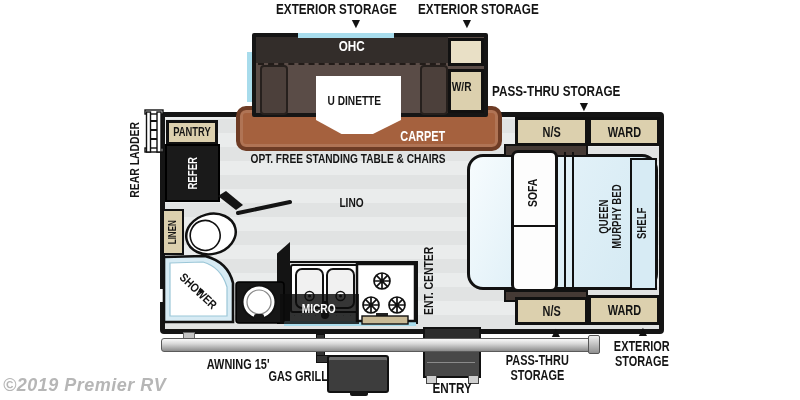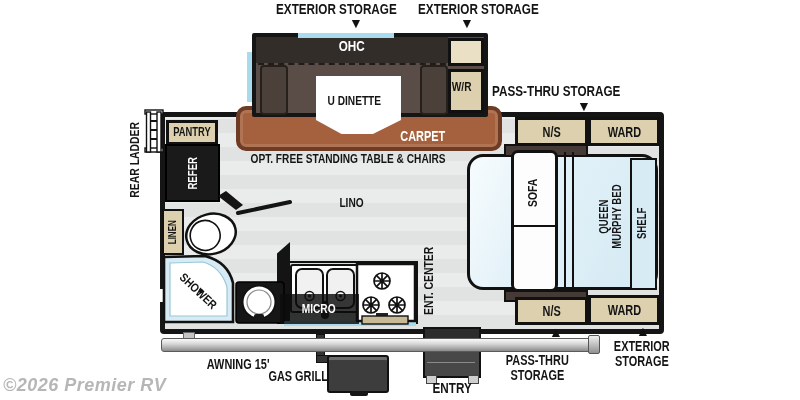--- a/index.html
+++ b/index.html
@@ -304,14 +304,14 @@
       </span>
   </div>
   <div class="arr" style="left:643px;top:331px;"><span>▲</span></div>
   <div class="anch fs14 twoline" style="left:642px;top:354px;">
     <span>
         <span>EXTERIOR</span>
         <span>STORAGE</span>
       </span>
   </div>
 
-  <div class="watermark">©2026 Premier RV</div>
+  <div class="watermark">©2019 Premier RV</div>
 </div>
 
 </body></html>

